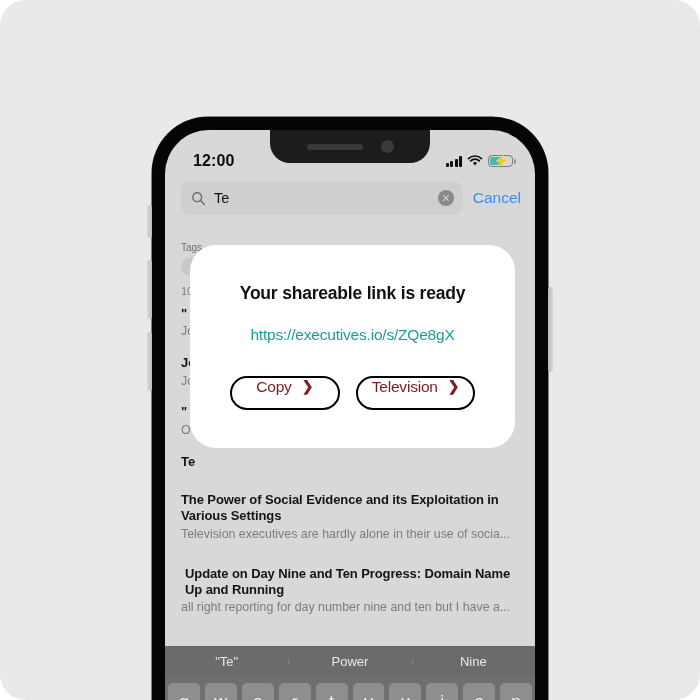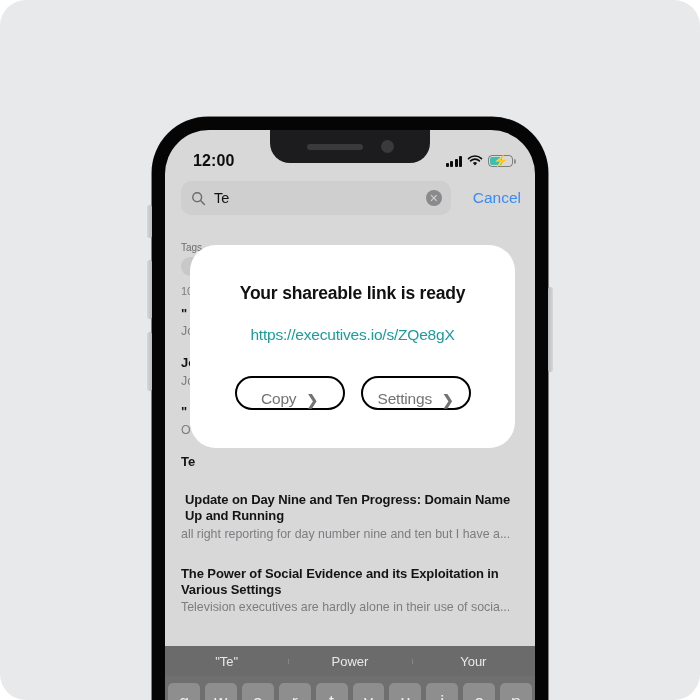--- a/index.html
+++ b/index.html
@@ -162,21 +162,20 @@
   #search-clear {
     width: 16px; height: 16px; border-radius: 50%;
     background: #8a8a8d; color: #cfcfcf;
     font-size: 11px; line-height: 16px; text-align: center;
     font-family: "Liberation Sans", sans-serif;
   }
   #cancel-button {
     font-size: 15.5px;
     color: #3b8bf5;
     white-space: nowrap;
-    margin-left: 12px;
   }
 
   
   #results {
     position: absolute;
     top: 88px; left: 0; right: 0; bottom: 0;
     background: #d8d8d8;
     overflow: hidden;
     z-index: 10;
     padding: 0 0 0 0;
@@ -255,24 +254,24 @@
     display: flex;
     gap: 16px;
     margin-top: 32px;
   }
   .pill-btn {
     min-width: 110px;
     height: 34px;
     border: 2.6px solid #000;
     border-radius: 18px;
     background: #fff;
-    color: #737373;
+    color: #7f1d1d;
     font-size: 15.5px;
     display: flex;
-    align-items: flex-end;
+    align-items: flex-start;
     justify-content: center;
     gap: 10px;
     padding: 0 14px;
     letter-spacing: -0.2px;
   }
   .pill-btn .chev { font-size: 14px; font-weight: bold; }
 
   
   #keyboard {
     position: absolute;
@@ -391,35 +390,35 @@
           <div class="note-title">Jo</div>
           <div class="note-snippet">Jo</div>
         </div>
         <div class="note">
           <div class="note-title">"</div>
           <div class="note-snippet">O</div>
         </div>
         <div class="note">
           <div class="note-title">Te</div>
         </div>
+        <div class="note" style="padding-top:14px;">
+          <div class="note-title">The Power of Social Evidence and its Exploitation in Various Settings</div>
+          <div class="note-snippet">Television executives are hardly alone in their use of socia...</div>
+        </div>
         <div class="note" style="padding-top:14px;padding-left:20px;">
           <div class="note-title">Update on Day Nine and Ten Progress: Domain Name Up and Running</div>
           <div class="note-snippet" style="margin-left:-4px;">all right reporting for day number nine and ten but I have a...</div>
-        </div>
-        <div class="note" style="padding-top:14px;">
-          <div class="note-title">The Power of Social Evidence and its Exploitation in Various Settings</div>
-          <div class="note-snippet">Television executives are hardly alone in their use of socia...</div>
         </div>
       </div>
 
       <div id="keyboard">
         <div id="suggestion-bar">
           <div class="suggestion">"Te"</div>
           <div class="suggestion">Power</div>
-          <div class="suggestion">Your</div>
+          <div class="suggestion">Nine</div>
         </div>
         <div id="key-row">
           <div class="key">q</div>
           <div class="key">w</div>
           <div class="key">e</div>
           <div class="key">r</div>
           <div class="key">t</div>
           <div class="key">y</div>
           <div class="key">u</div>
           <div class="key">i</div>
@@ -433,19 +432,19 @@
 
   <div id="modal">
     <div id="modal-title">Your shareable link is ready</div>
     <div id="modal-link">https://executives.io/s/ZQe8gX</div>
     <div id="modal-actions">
       <div class="pill-btn">
         <span>Copy</span>
         <span class="chev">❯</span>
       </div>
       <div class="pill-btn">
-        <span>Settings</span>
+        <span>Television</span>
         <span class="chev">❯</span>
       </div>
     </div>
   </div>
 
 </div>
 
 </body></html>

